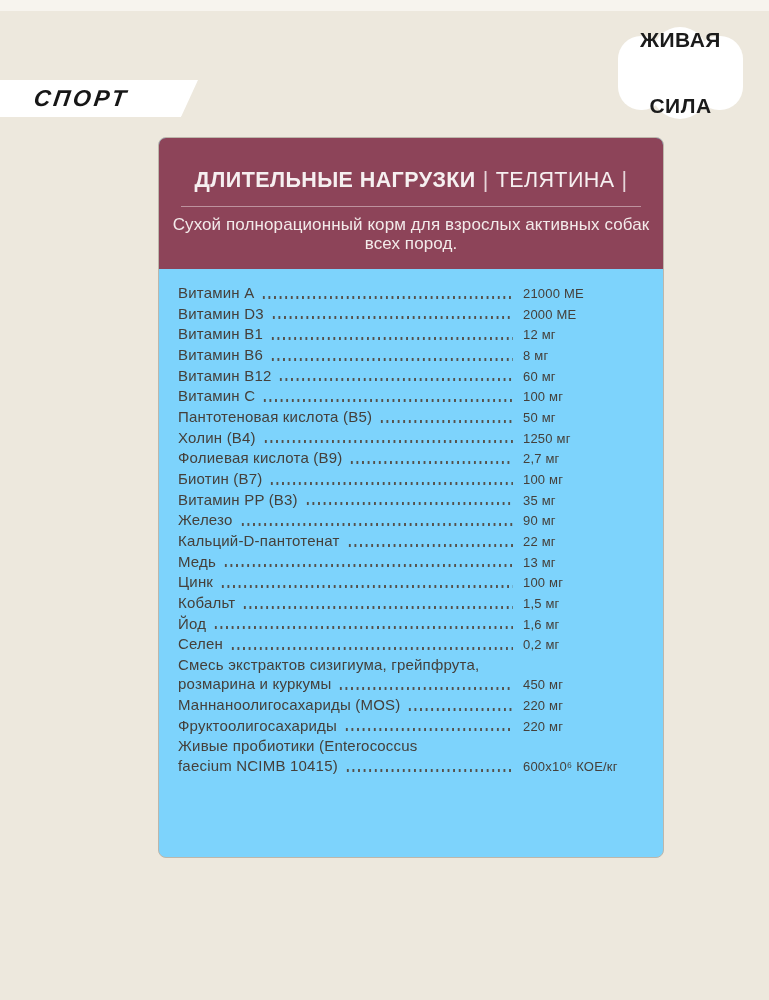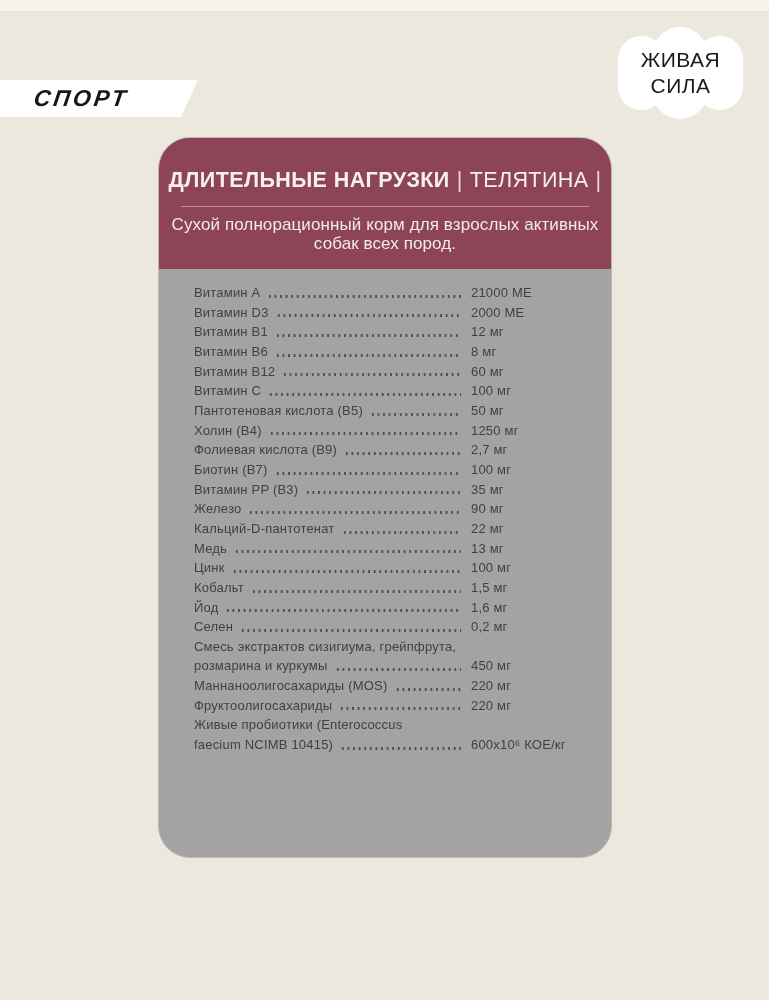--- a/index.html
+++ b/index.html
@@ -28,28 +28,28 @@
     transform:skewX(-8deg);
     white-space:nowrap;
   }
   
   .ksila-badge{
     position:absolute;left:618px;top:27px;width:125px;height:92px;
   }
   .ksila-badge svg{position:absolute;left:0;top:0;width:125px;height:92px;}
   .ksila-text{
     position:absolute;left:0;top:0;width:125px;height:92px;
-    display:flex;flex-direction:column;align-items:center;justify-content:center;
-    font-weight:normal;font-size:21px;line-height:26px;letter-spacing:0.5px;
+    display:flex;flex-direction:column;align-items:center;justify-content:space-between;
+    font-weight:bold;font-size:21px;line-height:26px;letter-spacing:0.5px;
     color:#1b1b1b;text-align:center;
   }
   
   .card{
-    position:absolute;left:158px;top:137px;width:454px;height:721px;
-    background:#a3a3a3;border:1px solid #bdb7ab;border-radius:32px;
+    position:absolute;left:158px;top:137px;width:506px;height:721px;
+    background:#7dd3fc;border:1px solid #bdb7ab;border-radius:8px;
     overflow:hidden;box-sizing:border-box;
   }
   .card-header{
     background:#8d4459;height:131px;box-sizing:border-box;
     padding-top:29px;
   }
   .card-title{
     text-align:center;line-height:27px;font-size:21.5px;color:#f6eff0;
     letter-spacing:0.4px;white-space:nowrap;
   }
@@ -65,21 +65,21 @@
     margin-top:9px;text-align:center;
     font-size:17px;line-height:18.5px;color:#f3eaea;letter-spacing:0.1px;
   }
   
   .list{
     padding:14px 15px 0 19px;
   }
   .row{display:flex;align-items:baseline;}
   .row .lab{
     flex:0 0 auto;white-space:nowrap;
-    font-size:13px;line-height:19.65px;color:#45403b;letter-spacing:0.2px;margin-left:16px;
+    font-size:15px;line-height:19.65px;color:#45403b;letter-spacing:0.2px;
   }
   .row .dots{
     flex:1 1 auto;align-self:flex-end;
     height:5px;margin:0 10px 4px 7px;
     background-image:radial-gradient(circle,#55504a 1.1px,rgba(0,0,0,0) 1.35px);
     background-size:5.6px 5px;background-repeat:repeat-x;
     background-position:left bottom;
   }
   .row .val{
     flex:0 0 auto;width:125px;white-space:nowrap;

